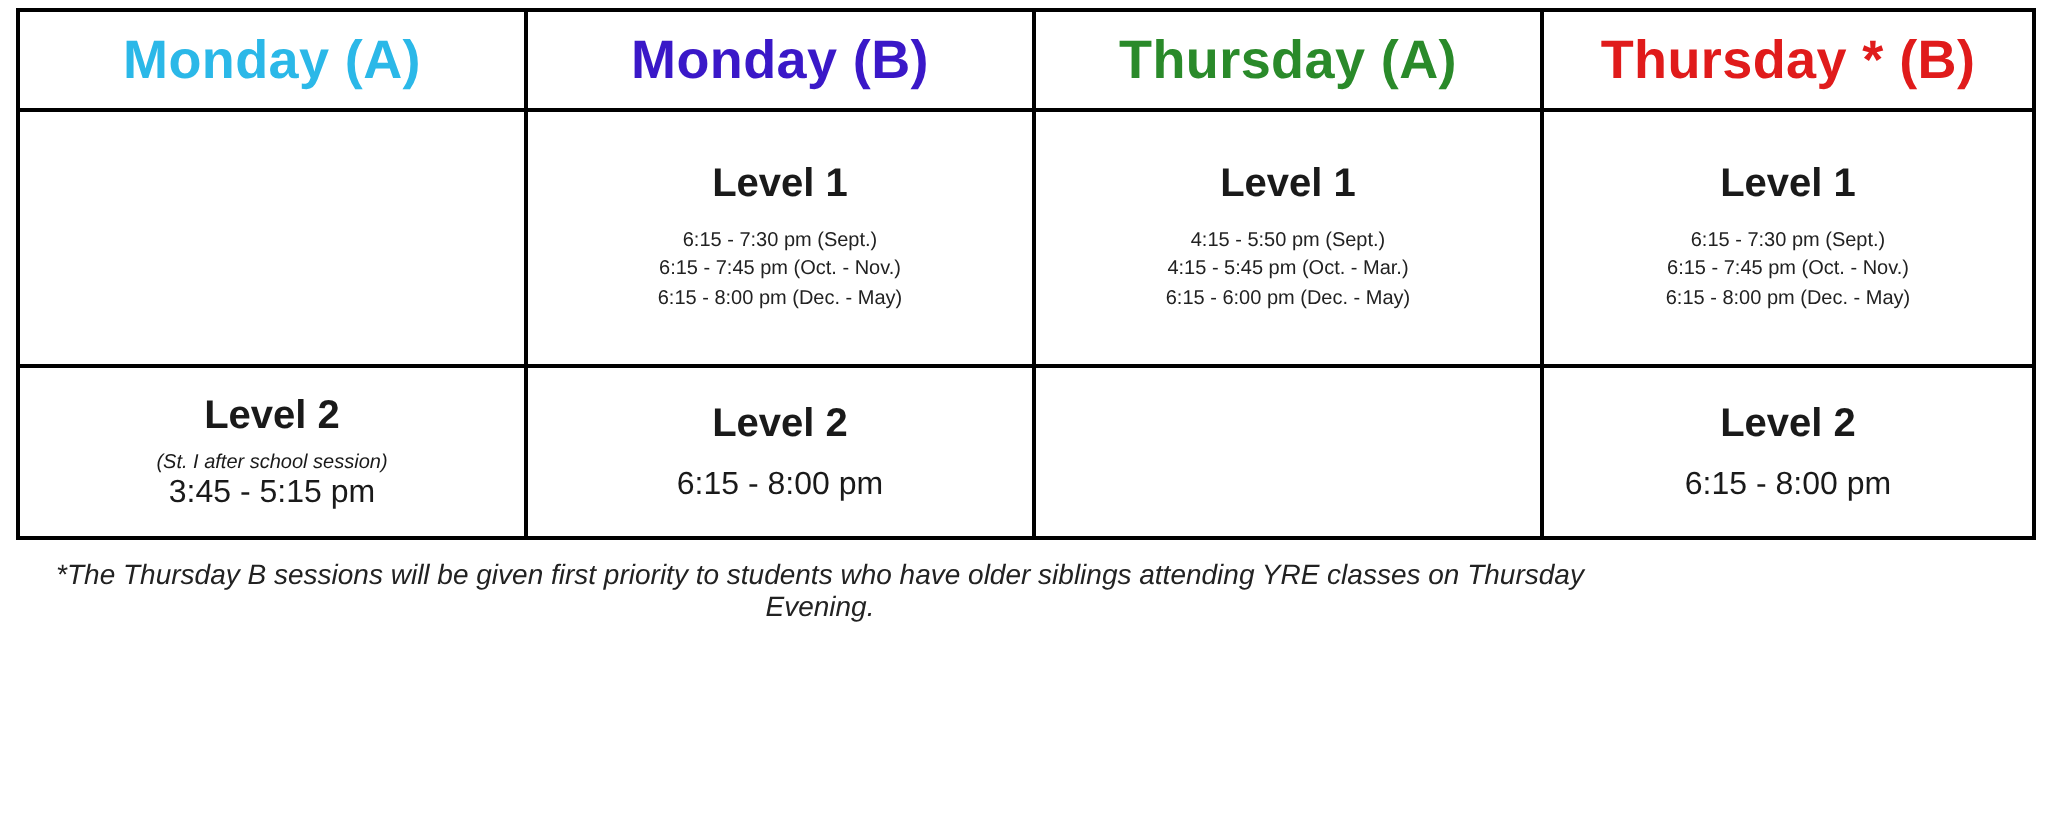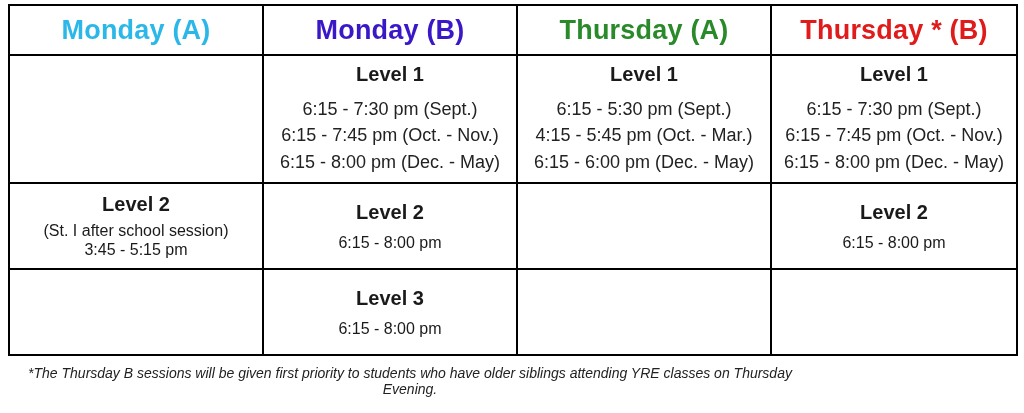--- a/index.html
+++ b/index.html
@@ -66,27 +66,28 @@
     padding: 6px 0;
     box-sizing: border-box;
   }
   .level {
     font-size: 20px;
     font-weight: bold;
     margin-bottom: 10px;
   }
   .level.tight { margin-bottom: 6px; }
   .times {
-    font-size: 18px;
+    font-size: 10px;
     line-height: 1.45;
     color: #222;
   }
   .times .t { display: block; }
   .note-italic {
-    font-size: 16px;
+    font-size: 10px;
+    font-style: italic;
     display: block;
     margin-bottom: 1px;
   }
   .single-time {
     font-size: 16px;
   }
   .footnote {
     width: 820px;
     box-sizing: border-box;
     text-align: center;
@@ -142,21 +143,21 @@
               <span class="t">6:15 - 7:30 pm (Sept.)</span>
               <span class="t">6:15 - 7:45 pm (Oct. - Nov.)</span>
               <span class="t">6:15 - 8:00 pm (Dec. - May)</span>
             </div>
           </div>
         </td>
         <td>
           <div class="cellbox">
             <div class="level">Level 1</div>
             <div class="times">
-              <span class="t">6:15 - 5:30 pm (Sept.)</span>
+              <span class="t">4:15 - 5:50 pm (Sept.)</span>
               <span class="t">4:15 - 5:45 pm (Oct. - Mar.)</span>
               <span class="t">6:15 - 6:00 pm (Dec. - May)</span>
             </div>
           </div>
         </td>
         <td>
           <div class="cellbox">
             <div class="level">Level 1</div>
             <div class="times">
               <span class="t">6:15 - 7:30 pm (Sept.)</span>
@@ -185,40 +186,17 @@
             <div class="level"></div>
           </div>
         </td>
         <td>
           <div class="cellbox">
             <div class="level">Level 2</div>
             <div class="single-time">6:15 - 8:00 pm</div>
           </div>
         </td>
       </tr>
-      <tr class="row-3">
-        <td>
-          <div class="cellbox">
-            <div class="level"></div>
-          </div>
-        </td>
-        <td>
-          <div class="cellbox">
-            <div class="level">Level 3</div>
-            <div class="single-time">6:15 - 8:00 pm</div>
-          </div>
-        </td>
-        <td>
-          <div class="cellbox">
-            <div class="level"></div>
-          </div>
-        </td>
-        <td>
-          <div class="cellbox">
-            <div class="level"></div>
-          </div>
-        </td>
-      </tr>
     </tbody>
   </table>
 </div>
 
 <div class="footnote">*The Thursday B sessions will be given first priority to students who have older siblings attending YRE classes on Thursday Evening.</div>
 
 </body></html>

